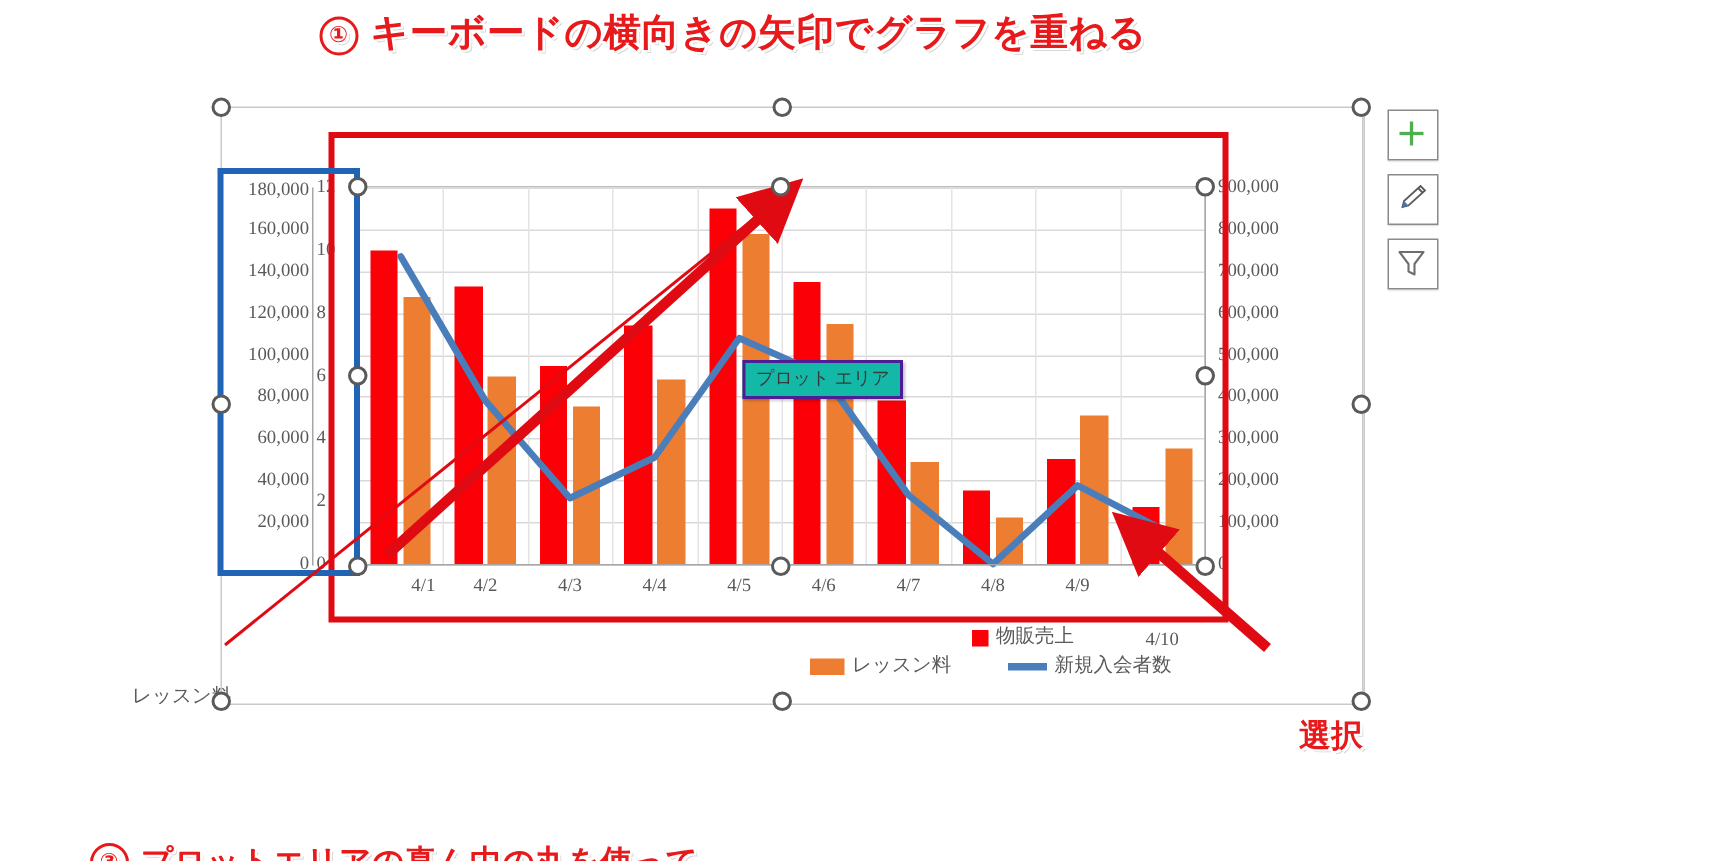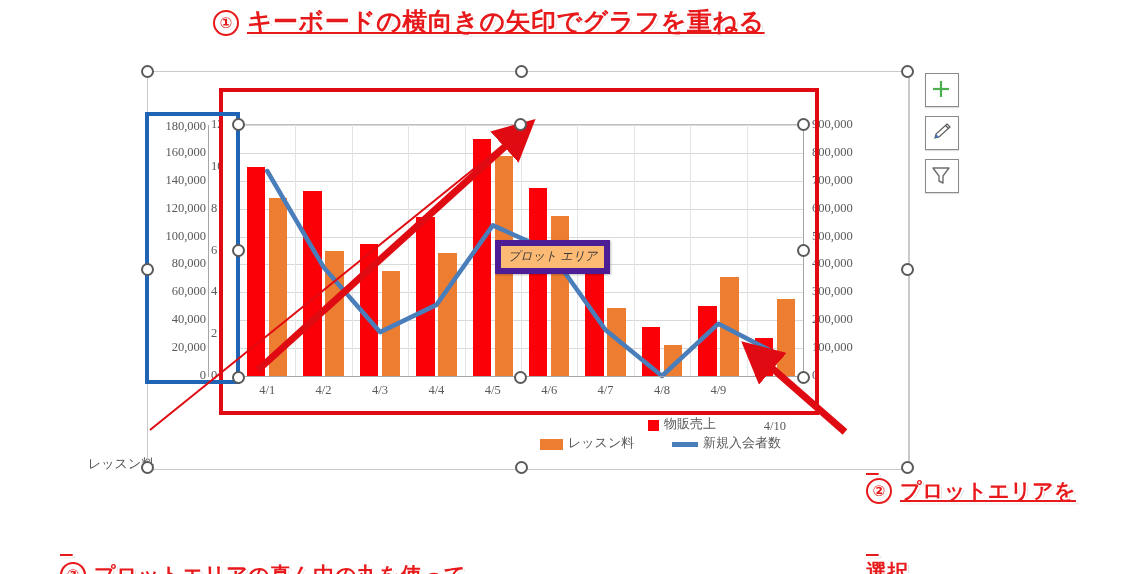--- a/index.html
+++ b/index.html
@@ -12,21 +12,20 @@
   .anno{
     position:absolute;
     color:#e8191b;
     font-weight:bold;
     white-space:pre;
     letter-spacing:.5px;
     text-shadow:
        1.6px 1.6px 0 #ffffff, -1.4px 1.4px 0 #ffffff,
        1.6px -1.4px 0 #ffffff, -1.4px -1.4px 0 #ffffff,
        2.2px 2.2px 0 #d6d6d6;
-    text-decoration: underline;
   }
   #title-anno{left:213px;top:5px;font-size:25px;}
   #anno2{left:866px;top:423px;font-size:21px;line-height:27px;}
   #anno3{left:60px;top:500px;font-size:21px;line-height:30px;}
   .circnum{
      display:inline-block;width:22px;height:22px;border:2px solid #e8191b;
      border-radius:50%;text-align:center;line-height:21px;font-size:15px;
      margin-right:8px;vertical-align:2px;font-weight:bold;
   }
 
@@ -66,24 +65,24 @@
   .sw{display:inline-block;vertical-align:middle;margin-right:5px;}
   .sw.red{width:11px;height:11px;background:#fb0007;}
   .sw.org{width:23px;height:11px;background:#ed7d31;}
   .sw.line{width:26px;height:5px;background:#4a7ebb;}
 
   
   #cat-label{position:absolute;left:88px;top:455px;font-size:13px;color:#595959;
              font-family:"Liberation Serif","DejaVu Serif",serif;white-space:nowrap;}
 
   
-  #tooltip{position:absolute;left:495px;top:240px;background:#fdba74;
-     border:6px solid #4c1d95;box-shadow:1px 1px 2px rgba(0,0,0,.25);
+  #tooltip{position:absolute;left:495px;top:240px;background:#14b8a6;
+     border:2px solid #4c1d95;box-shadow:1px 1px 2px rgba(0,0,0,.25);
      padding:2px 7px 3px 7px;font-size:12px;color:#3a3a3a;
-     font-family:"Liberation Sans","DejaVu Sans",sans-serif;z-index:30;white-space:nowrap;font-style:italic;}
+     font-family:"Liberation Sans","DejaVu Sans",sans-serif;z-index:30;white-space:nowrap;}
 
   
   .chartbtn{position:absolute;width:32px;height:32px;border:1px solid #8a8a8a;
      background:#ffffff;box-shadow:0 1px 1px rgba(0,0,0,.12);}
 
   
   #red-rect{left:219px;top:88px;width:600px;height:327px;
      border:4px solid #e00b12;box-sizing:border-box;z-index:25;}
 
   
@@ -195,21 +194,21 @@
     <div class="axlabel" style="left: 812px; top: 312.222px;">200,000</div>
     <div class="axlabel" style="left: 812px; top: 284.333px;">300,000</div>
     <div class="axlabel" style="left: 812px; top: 256.444px;">400,000</div>
     <div class="axlabel" style="left: 812px; top: 228.556px;">500,000</div>
     <div class="axlabel" style="left: 812px; top: 200.667px;">600,000</div>
     <div class="axlabel" style="left: 812px; top: 172.778px;">700,000</div>
     <div class="axlabel" style="left: 812px; top: 144.889px;">800,000</div>
     <div class="axlabel" style="left: 812px; top: 117px; text-align: center;">900,000</div>
   </div>
 <div class="abs" id="x-axis">
-    <div class="xlabel" style="left: 244.2px; top: 383px;">4/1</div>
+    <div class="xlabel" style="left: 244.2px; top: 383px; text-align: right;">4/1</div>
     <div class="xlabel" style="left: 300.6px; top: 383px;">4/2</div>
     <div class="xlabel" style="left: 357px; top: 383px;">4/3</div>
     <div class="xlabel" style="left: 413.4px; top: 383px;">4/4</div>
     <div class="xlabel" style="left: 469.8px; top: 383px;">4/5</div>
     <div class="xlabel" style="left: 526.2px; top: 383px;">4/6</div>
     <div class="xlabel" style="left: 582.6px; top: 383px;">4/7</div>
     <div class="xlabel" style="left: 639px; top: 383px;">4/8</div>
     <div class="xlabel" style="left: 695.4px; top: 383px;">4/9</div>
     <div class="xlabel" style="left: 751.8px; top: 383px; margin-top: 36px;">4/10</div>
   </div>
@@ -272,20 +271,19 @@
   <line x1="258" y1="370" x2="520" y2="133" stroke="#e00b12" stroke-width="7" marker-end="url(#ah)"></line>
 
   <line x1="150" y1="430" x2="516" y2="135" stroke="#e00b12" stroke-width="2"></line>
 
   <line x1="845" y1="432" x2="757" y2="355" stroke="#e00b12" stroke-width="7" marker-end="url(#ah)"></line>
 </svg>
 
 <div class="anno" id="title-anno"><span class="circnum">①</span><span>キーボードの横向きの矢印でグラフを重ねる</span></div>
 
 <div class="anno" id="anno2">
-  <div><span class="circnum">②</span><span>プロットエリアを</span></div>
   <div style="margin-left:0px;"><span>選択</span></div>
 </div>
 
 <div class="anno" id="anno3">
   <div><span class="circnum">③</span><span>プロットエリアの真ん中の丸を使って</span></div>
   
 </div>
 
 </body></html>

